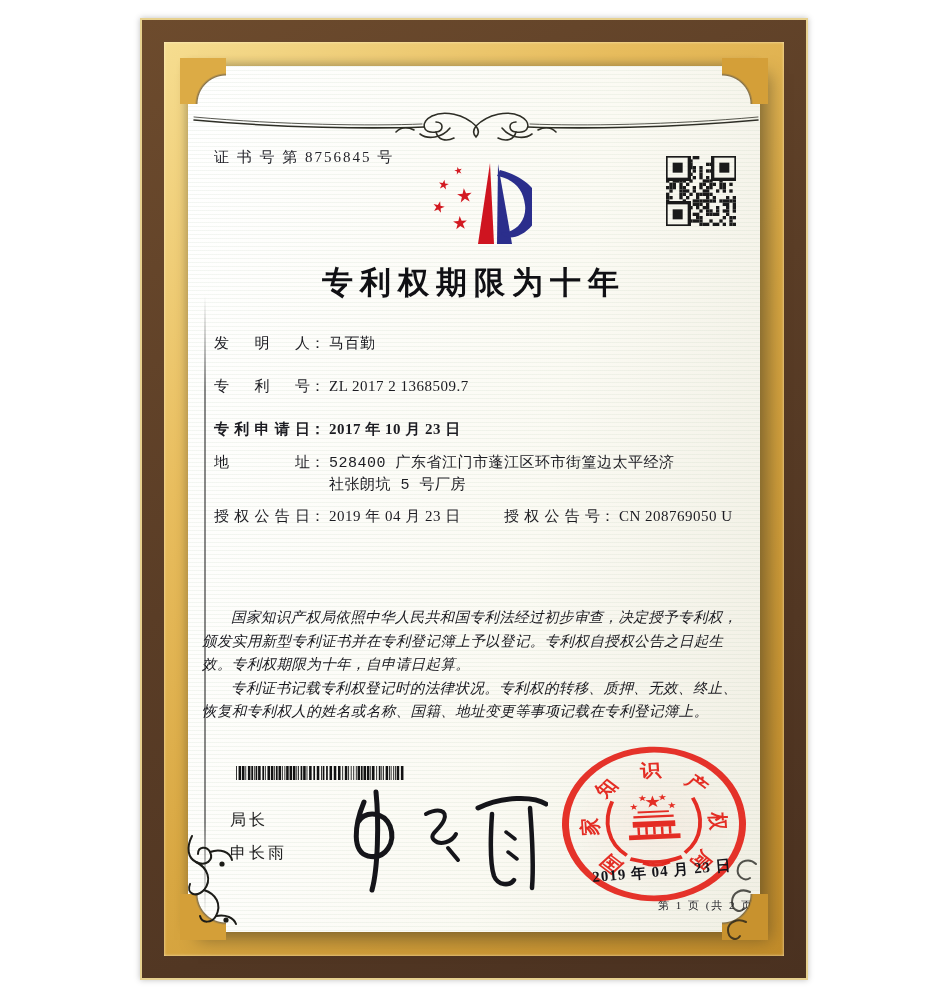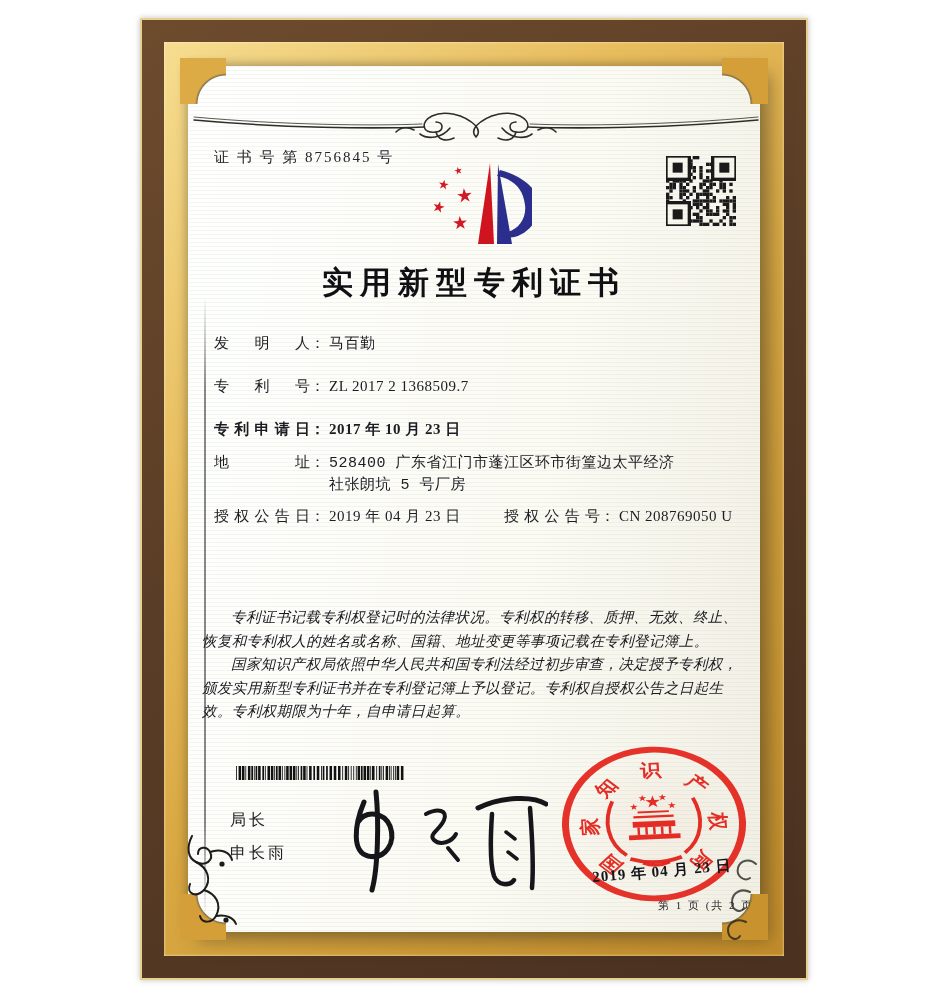--- a/index.html
+++ b/index.html
@@ -289,21 +289,21 @@
           <rect x="76" y="80" width="4" height="4" fill="#1a1a1a"></rect>
           <rect x="80" y="80" width="4" height="4" fill="#1a1a1a"></rect>
           <rect x="0" y="0" width="28" height="28" fill="none" stroke="#1a1a1a" stroke-width="4"></rect>
           <rect x="8" y="8" width="12" height="12" fill="#1a1a1a"></rect>
           <rect x="56" y="0" width="28" height="28" fill="none" stroke="#1a1a1a" stroke-width="4"></rect>
           <rect x="64" y="8" width="12" height="12" fill="#1a1a1a"></rect>
           <rect x="0" y="56" width="28" height="28" fill="none" stroke="#1a1a1a" stroke-width="4"></rect>
           <rect x="8" y="64" width="12" height="12" fill="#1a1a1a"></rect>
         </svg>
 
-      <div class="title">实用新型专利证书</div>
+      <div class="title">专利权期限为十年</div>
 
       <div class="fields">
         <div class="frow">
           <span class="flabel">发明人</span><span class="fcolon">：</span><span class="fval">马百勤</span>
         </div>
         <div class="frow">
           <span class="flabel">专利号</span><span class="fcolon">：</span><span class="fval">ZL 2017 2 1368509.7</span>
         </div>
         <div class="frow tight">
           <span class="flabel">专利申请日</span><span class="fcolon">：</span><span class="fval">2017 年 10 月 23 日</span>
@@ -315,22 +315,22 @@
           <span class="pair1">
             <span class="flabel">授权公告日</span><span class="fcolon">：</span><span class="fval">2019 年 04 月 23 日</span>
           </span>
           <span>
             <span class="flabel">授权公告号</span><span class="fcolon">：</span><span class="fval">CN 208769050 U</span>
           </span>
         </div>
       </div>
 
       <div class="bodytext">
+        <p>国家知识产权局依照中华人民共和国专利法经过初步审查，决定授予专利权，颁发实用新型专利证书并在专利登记簿上予以登记。专利权自授权公告之日起生效。专利权期限为十年，自申请日起算。</p>
         <p>专利证书记载专利权登记时的法律状况。专利权的转移、质押、无效、终止、恢复和专利权人的姓名或名称、国籍、地址变更等事项记载在专利登记簿上。</p>
-        <p>国家知识产权局依照中华人民共和国专利法经过初步审查，决定授予专利权，颁发实用新型专利证书并在专利登记簿上予以登记。专利权自授权公告之日起生效。专利权期限为十年，自申请日起算。</p>
       </div>
 
       <svg class="barcode" viewBox="0 0 200 14" preserveAspectRatio="none">
           <rect x="0" y="0" width="1" height="14" fill="#111"></rect>
           <rect x="3" y="0" width="3" height="14" fill="#111"></rect>
           <rect x="7" y="0" width="3" height="14" fill="#111"></rect>
           <rect x="11" y="0" width="1" height="14" fill="#111"></rect>
           <rect x="14" y="0" width="3" height="14" fill="#111"></rect>
           <rect x="18" y="0" width="2" height="14" fill="#111"></rect>
           <rect x="21" y="0" width="1" height="14" fill="#111"></rect>

